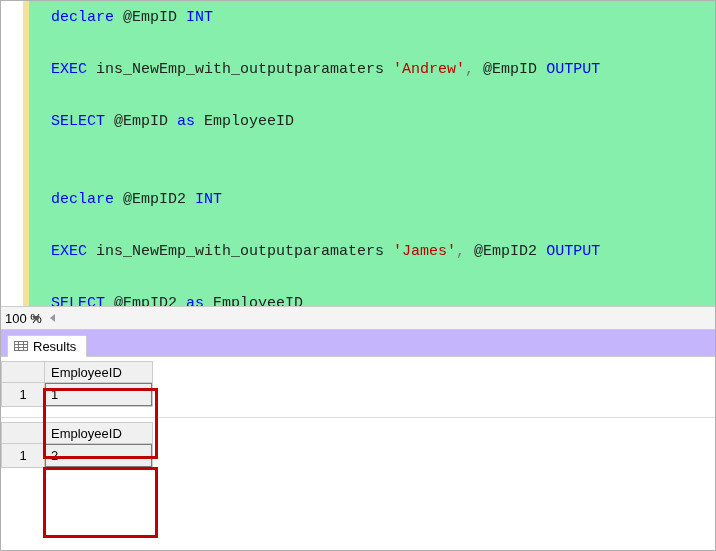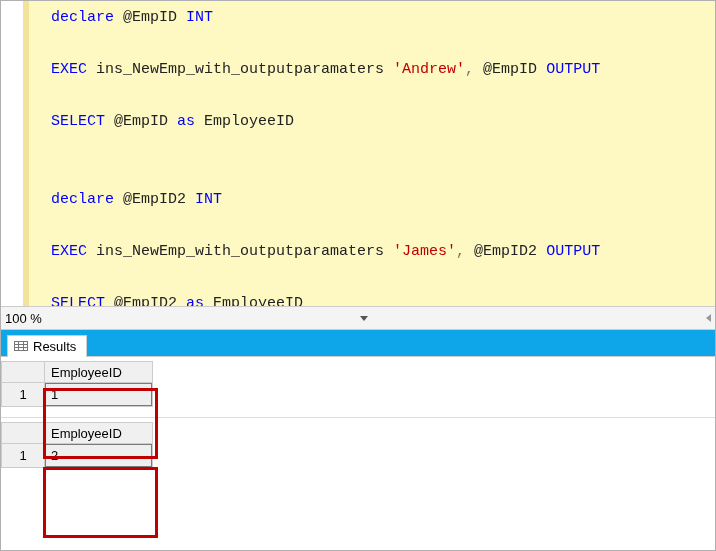--- a/index.html
+++ b/index.html
@@ -12,21 +12,21 @@
       border: 1px solid #b0b0b0;
       overflow: hidden;
       display: flex;
       flex-direction: column;
     }
     .editor-wrap {
       display: flex;
       flex: 0 0 auto;
       height: 305px;
       overflow: hidden;
-      background: #fef9c3;
+      background: #86efac;
     }
     .gutter {
       width: 28px;
       background: #fff;
       border-right: 6px solid #f2e39b;
       flex-shrink: 0;
       position: relative;
     }
     .gutter::after{
       content:"";
@@ -49,21 +49,20 @@
       font-family: "Segoe UI", Tahoma, sans-serif;
       font-size: 13px;
       background: #f4f4f4;
       border-top: 1px solid #ccc;
       border-bottom: 1px solid #ccc;
       display: flex;
       align-items: center;
       height: 24px;
       padding: 0 4px;
       gap: 4px;
-      justify-content: space-between;
     }
     .zoom-caret {
       width: 0; height: 0;
       border-left: 4px solid transparent;
       border-right: 4px solid transparent;
       border-top: 5px solid #555;
       margin-left: -14px;
       pointer-events: none;
     }
     .zoom-scroll-left {
@@ -71,21 +70,21 @@
       border-top: 4px solid transparent;
       border-bottom: 4px solid transparent;
       border-right: 5px solid #999;
       margin-left: 6px;
     }
     .tabstrip {
       font-family: "Segoe UI", Tahoma, sans-serif;
       font-size: 13px;
       display: flex;
       align-items: flex-end;
-      background: #0ea5e9;
+      background: #c4b5fd;
       height: 27px;
       padding: 0 6px;
       border-bottom: 1px solid #ccc;
     }
     .tab {
       display: flex;
       align-items: center;
       gap: 5px;
       padding: 3px 10px 3px 6px;
       border: 1px solid #ccc;

